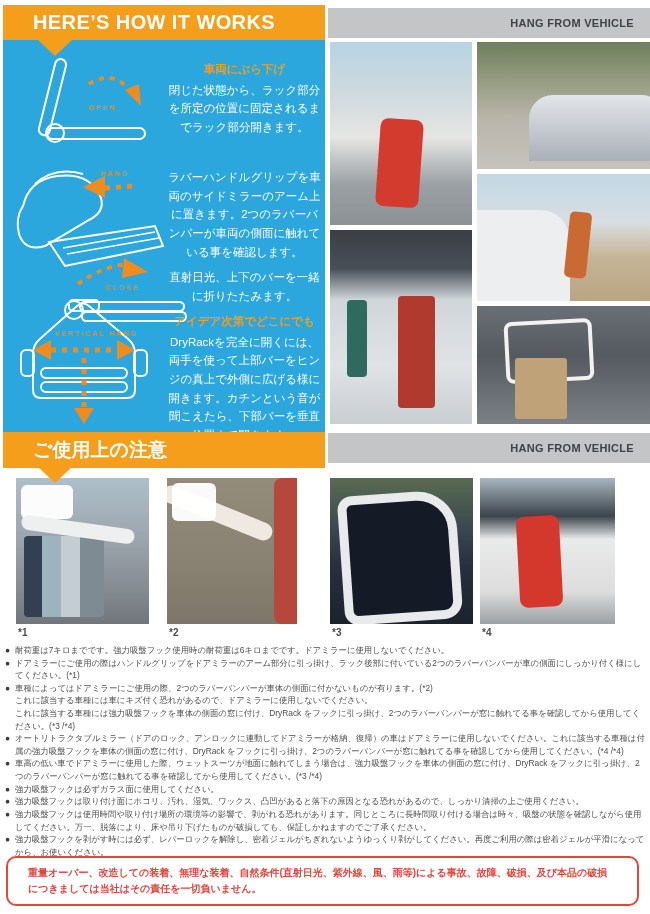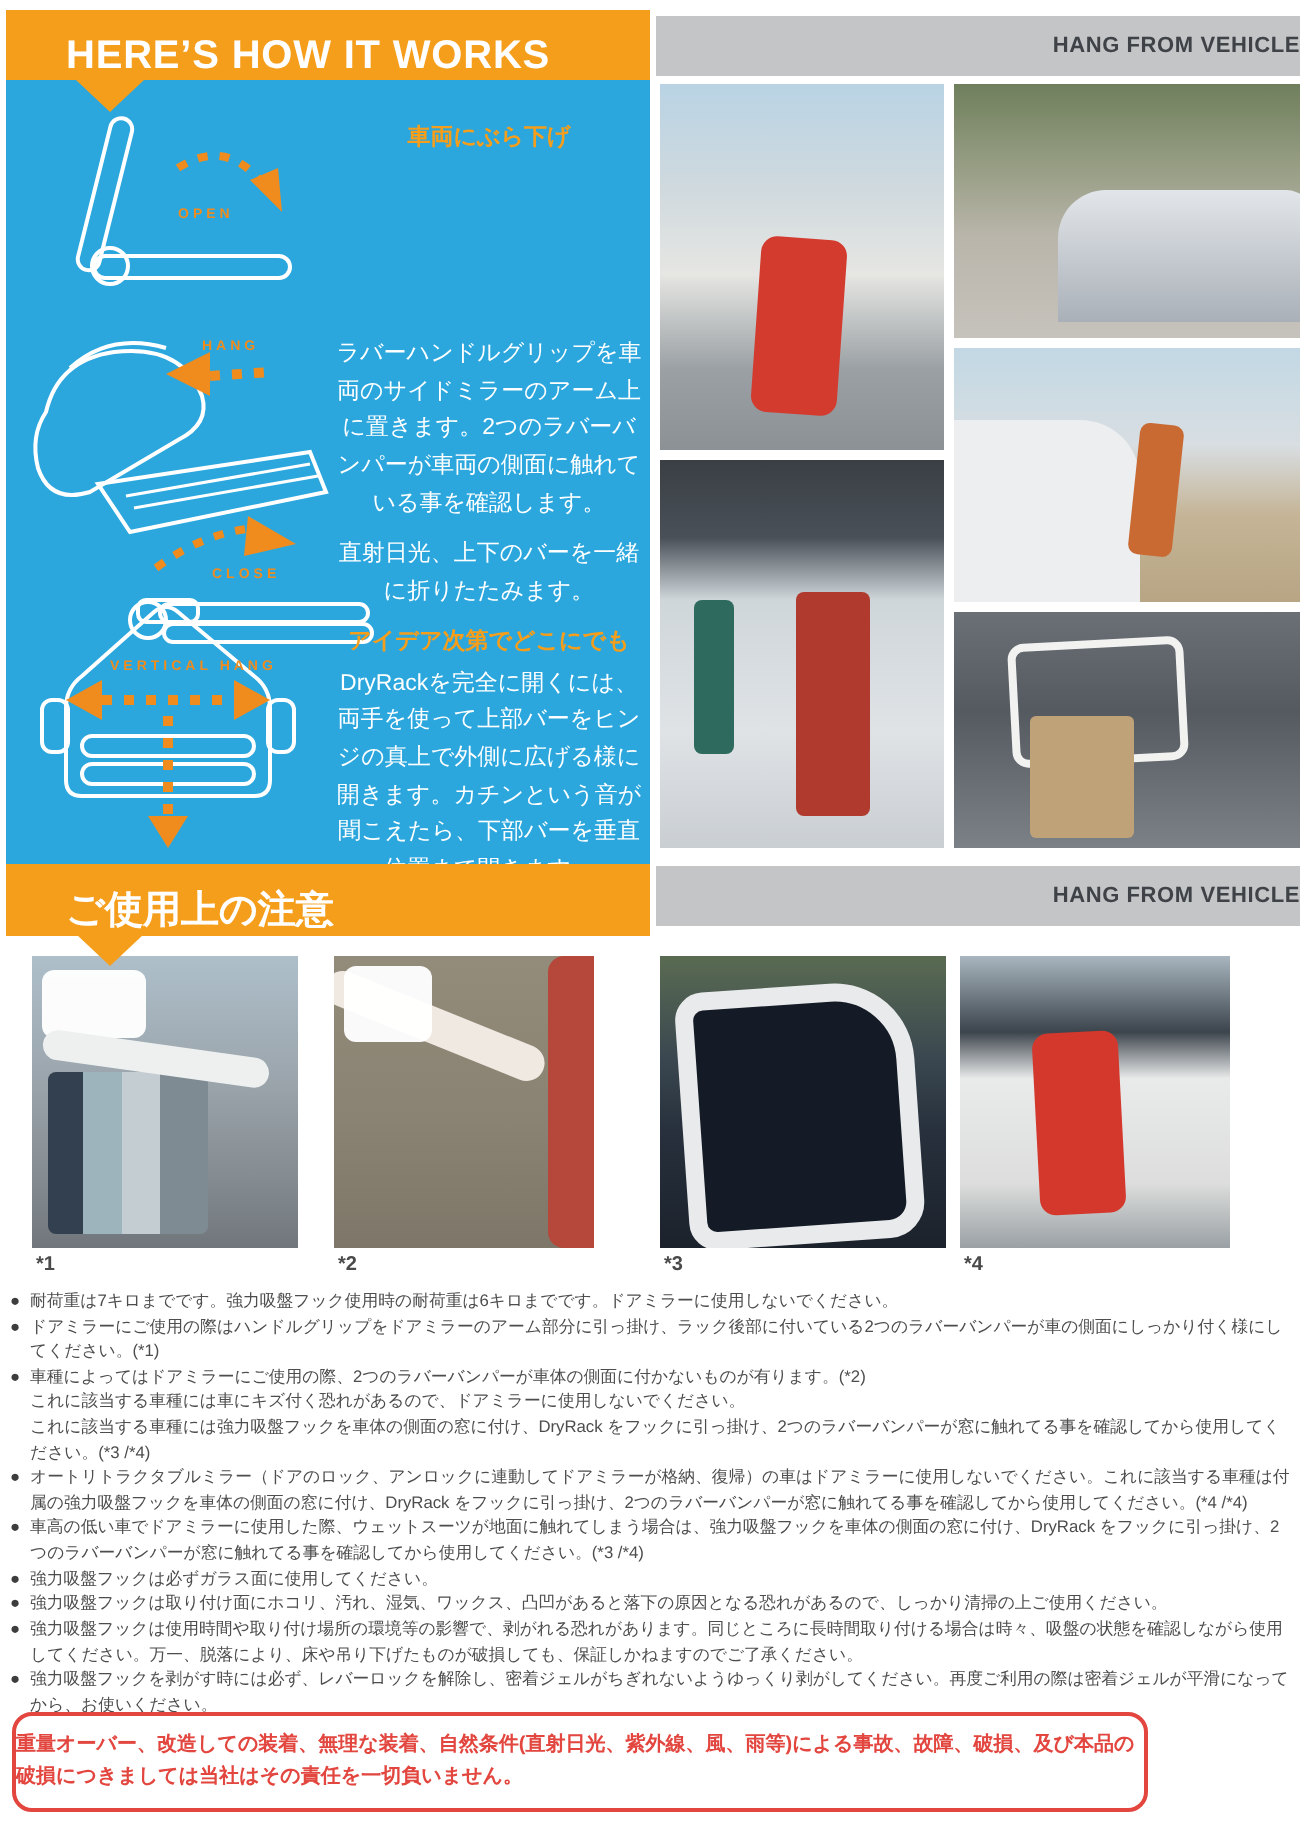--- a/index.html
+++ b/index.html
@@ -3,33 +3,33 @@
 <meta charset="utf-8">
 <style>
   * { margin:0; padding:0; box-sizing:border-box; }
   html,body { background:#fff; }
   .page {
     position:relative; width:650px; height:914px; background:#ffffff;
     font-family:"Liberation Sans", sans-serif; overflow:hidden;
   }
   
   .banner-orange {
-    position:absolute; background:#F59E1B; display:flex; align-items:flex-end;
+    position:absolute; background:#F59E1B; display:flex; align-items:center;
   }
   .banner-top { left:3px; top:5px; width:322px; height:35px; }
   .banner-top .banner-title {
     color:#fff; font-weight:bold; font-size:20px; letter-spacing:0.4px; padding-left:30px;
     white-space:nowrap;
   }
   .graybar {
     position:absolute; background:#C3C5C7; display:flex; align-items:center; justify-content:flex-end;
   }
   .graybar-top { left:328px; top:8px; width:322px; height:30px; }
   .graybar .graybar-label {
-    color:#3F4347; font-weight:bold; font-size:11px; letter-spacing:0.3px; 
+    color:#3F4347; font-weight:bold; font-size:11px; letter-spacing:0.3px; padding-right:16px;
   }
   .notch {
     position:absolute; width:0; height:0;
     border-left:17px solid transparent; border-right:17px solid transparent;
     border-top:16px solid #F59E1B; z-index:5;
   }
   .notch1 { left:38px; top:40px; }
   .notch2 { left:38px; top:467px; }
 
   
@@ -118,22 +118,22 @@
   .cap1 { left:18px; } .cap2 { left:169px; } .cap3 { left:332px; } .cap4 { left:482px; }
 
   
   .notes { position:absolute; left:5px; top:644px; width:641px; }
   .note-row { display:flex; color:#4d4d4d; font-size:8.4px; line-height:1.5; }
   .note-marker { width:10px; flex:0 0 10px; color:#3d3d3d; }
   .note-text { flex:1; }
 
   
   .warning-box {
-    position:absolute; left:6px; top:856px; width:568px; min-height:50px;
-    border:2px solid #E2463F; border-radius:10px; padding:6px 0;
+    position:absolute; left:6px; top:856px; width:633px; min-height:50px;
+    border:2px solid #E2463F; border-radius:10px; padding:6px 20px;
     color:#E2463F; font-size:10px; font-weight:bold; line-height:1.65;
     display:flex; align-items:center;
   }
 </style>
 </head>
 <body>
 
 <div class="page">
 
   <div class="banner-orange banner-top">
@@ -193,20 +193,21 @@
         <polygon points="34,46 34,66 16,56" fill="#F08C1E"></polygon>
         <polygon points="100,46 100,66 118,56" fill="#F08C1E"></polygon>
         <line x1="67" y1="64" x2="67" y2="114" stroke="#F08C1E" stroke-width="5" stroke-dasharray="5 6"></line>
         <polygon points="57,114 77,114 67,130" fill="#F08C1E"></polygon>
       </svg>
       <span class="icon-label" style="left:38px; top:36px;">VERTICAL HANG</span>
     </div>
 
     <div class="step-text" style="top:20px;">
       <div class="step-heading">車両にぶら下げ</div>
+      <div>閉じた状態から、ラック部分を所定の位置に固定されるまでラック部分開きます。</div>
     </div>
     <div class="step-text" style="top:128px;">
       <div>ラバーハンドルグリップを車両のサイドミラーのアーム上に置きます。2つのラバーバンパーが車両の側面に触れている事を確認します。</div>
     </div>
     <div class="step-text" style="top:228px;">
       <div>直射日光、上下のバーを一緒に折りたたみます。</div>
     </div>
     <div class="step-text" style="top:272px;">
       <div class="step-heading">アイデア次第でどこにでも</div>
       <div>DryRackを完全に開くには、両手を使って上部バーをヒンジの真上で外側に広げる様に開きます。カチンという音が聞こえたら、下部バーを垂直位置まで開きます。</div>

